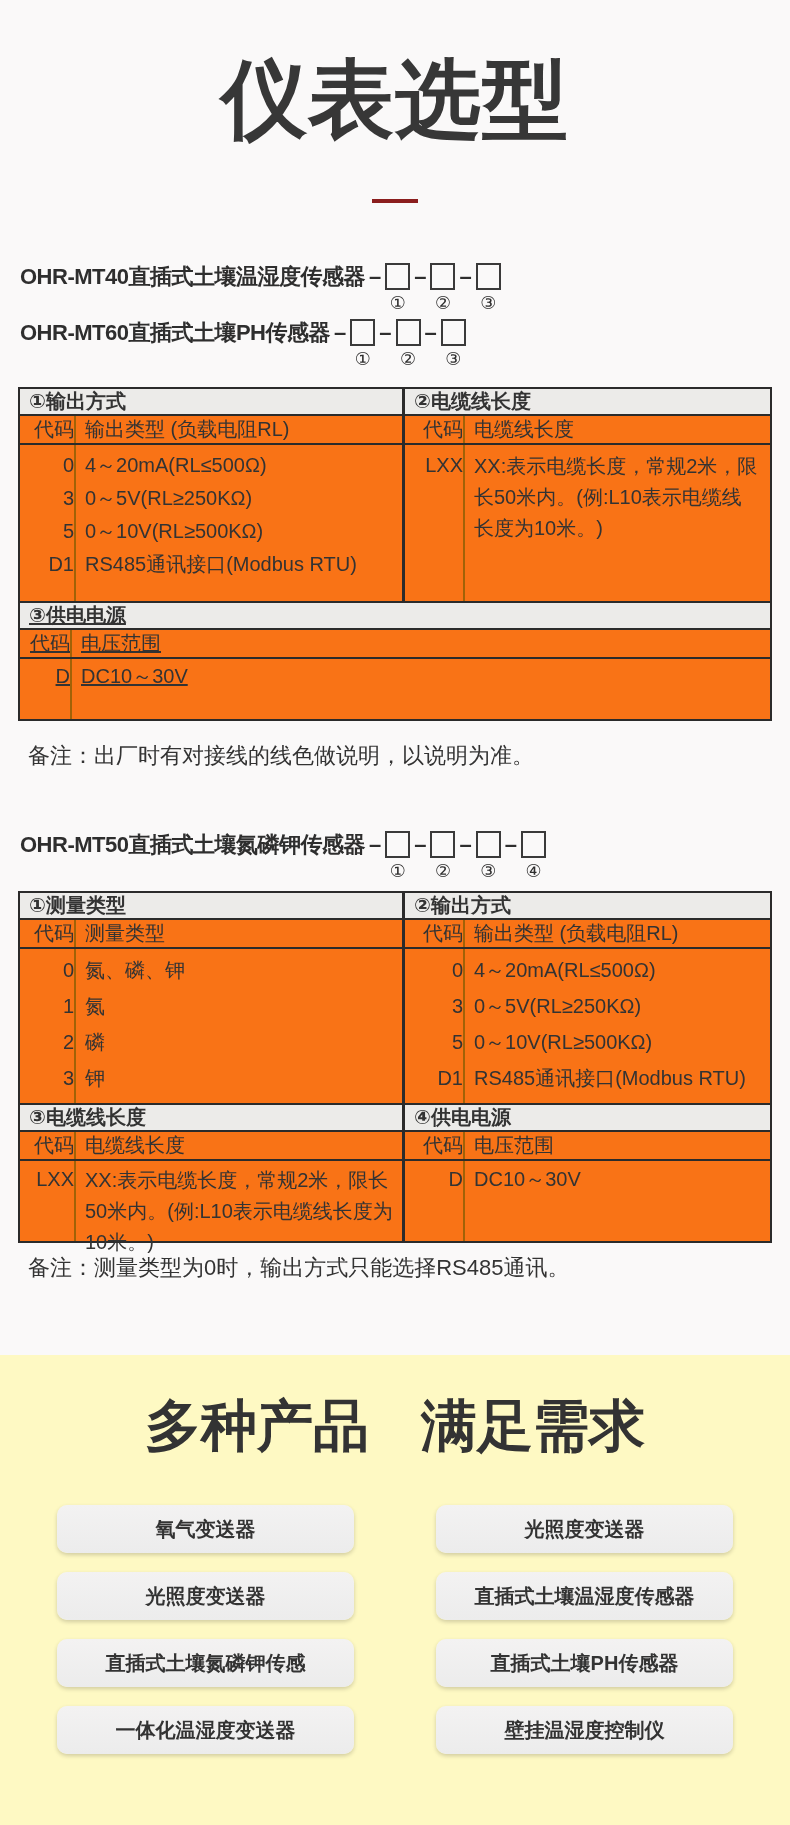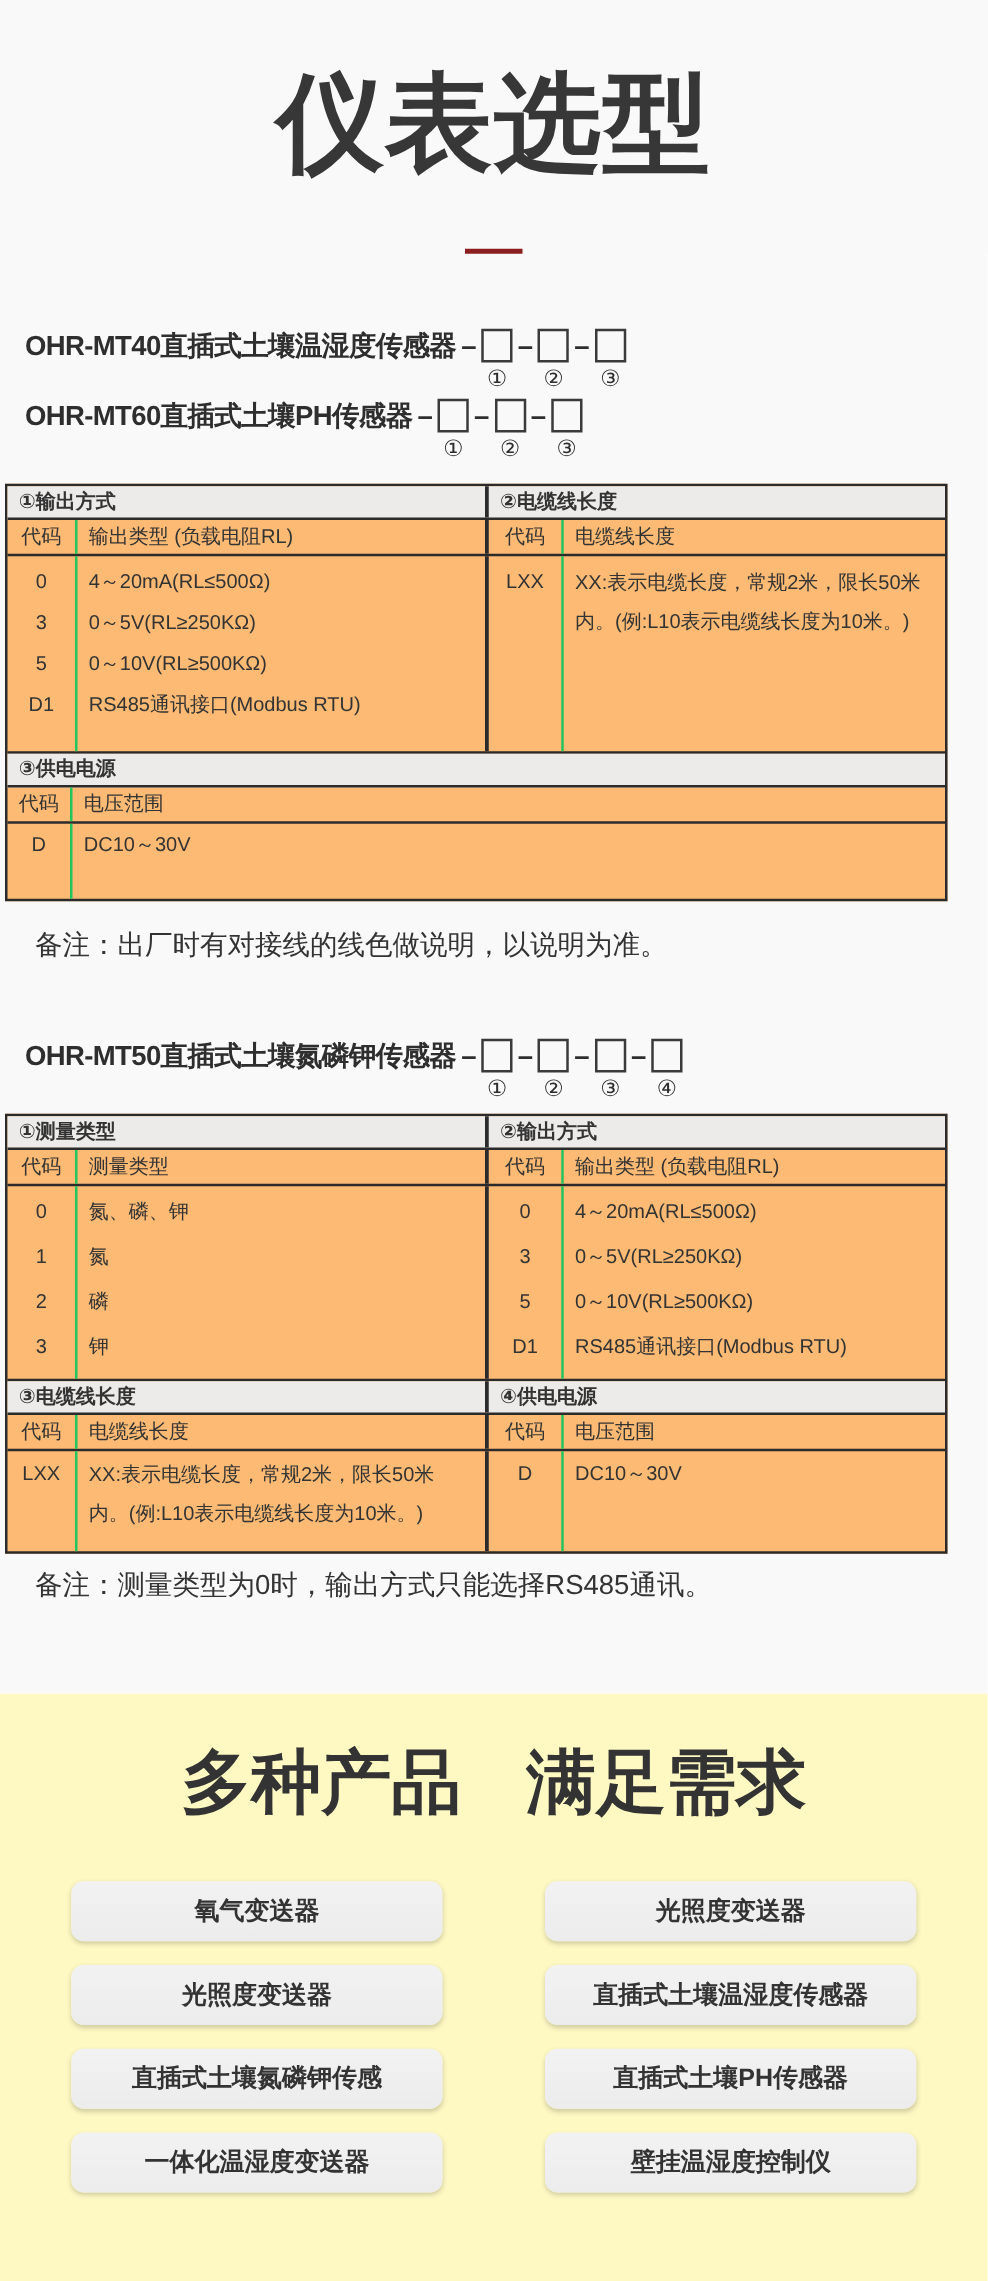--- a/index.html
+++ b/index.html
@@ -28,38 +28,38 @@
   .model-line .dash { line-height:31px; margin:0 4px; font-weight:700; }
   .slot { display:inline-flex; flex-direction:column; align-items:center; }
   .slot .box { width:25px; height:27px; border:2px solid #3a3a3a; background:transparent; margin-top:2px; }
   .slot .num { font-size:18px; font-weight:400; line-height:22px; margin-top:2px; color:#2e2e2e; }
   .ml-1 { margin-top:58px; height:56px; }
   .ml-2 { margin-top:0;   height:56px; }
   .ml-3 { margin-top:62px; height:58px;text-align:right; }
 
   
   .tbl {
-    width:754px; margin-left:4px; border:2px solid #2b2b2b; background:#fdba74;
-    font-size:16px; color:#333;
+    width:754px; margin-left:18px; border:2px solid #2b2b2b; background:#f97316;
+    font-size:20px; color:#333;
   }
   .t1 { margin-top:14px; }
   .t2 { margin-top:4px; }
   .row { display:flex; border-bottom:2px solid #2b2b2b; }
   .row:last-child { border-bottom:none; }
   .lh { width:385px; border-right:3px solid #2b2b2b; flex-shrink:0; }
   .rh { flex:1; }
   .split { display:flex; }
   .hdr { background:#ecebe9; font-weight:600; height:27px; line-height:25px; }
   .hdr .cellpad { padding:0 9px; }
   .sub { height:29px; line-height:27px; }
-  .code { width:56px; border-right:2px solid #22c55e; text-align:center; flex-shrink:0; }
+  .code { width:56px; border-right:2px solid #a16207; text-align:right; flex-shrink:0; }
   .rh .code { width:60px; }
   .code.pw { width:52px; }
   .desc { flex:1; padding:0 9px; }
-  .fw { width:100%; display:flex; }
+  .fw { width:100%; display:flex;text-decoration:underline; }
   .colstack span { display:block; }
 
   .t1 .body1 { height:158px; }
   .t1 .body1 .colstack { padding-top:4px; }
   .t1 .body1 .colstack span { line-height:33px; }
   .t1 .body1 .wrapdesc { line-height:31px; padding-top:6px; }
   .t1 .body2 { height:60px; }
   .t1 .body2 .colstack { padding-top:2px; }
   .t1 .body2 .colstack span { line-height:31px; }
 

